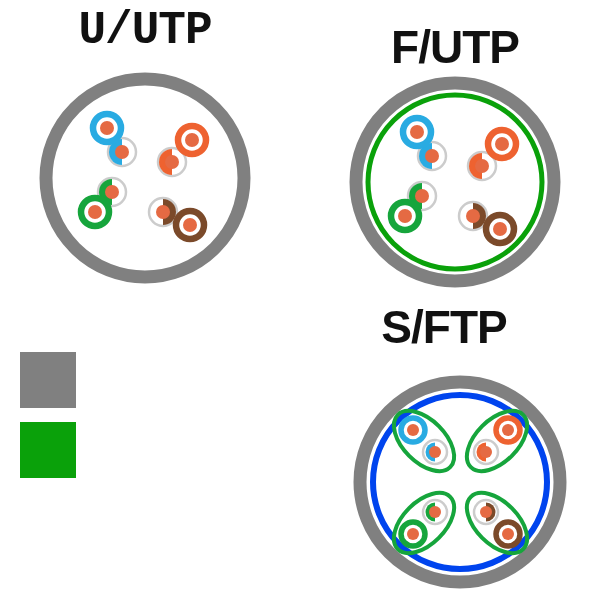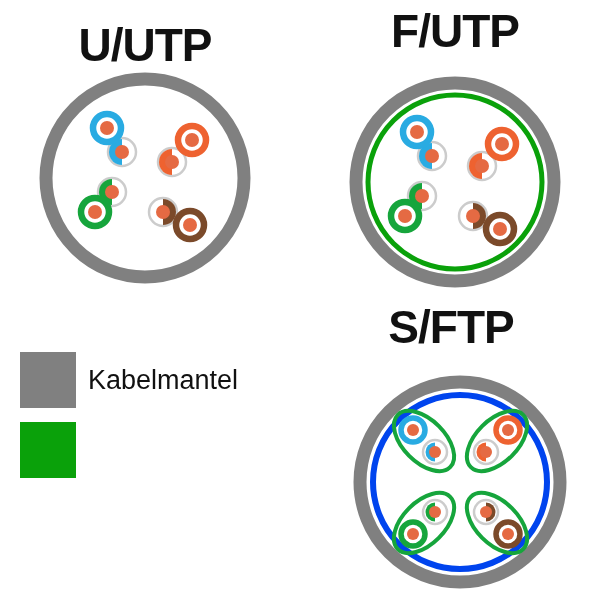--- a/index.html
+++ b/index.html
@@ -3,23 +3,23 @@
 <meta charset="utf-8">
 <style>
   html,body{margin:0;padding:0;background:#fff;}
   .stage{position:relative;width:600px;height:600px;background:#fff;overflow:hidden;
          font-family:"Liberation Sans",sans-serif;color:var(--text,#111);}
   .stage svg{position:absolute;left:0;top:0;}
 
   
   .cable-title{position:absolute;text-align:center;font-size:46px;font-weight:800;
                letter-spacing:-1px;color:#111;}
-  .title-uutp{left:0;top:18px;width:290px;}
-  .title-futp{left:310px;top:4px;width:290px;}
-  .title-sftp{left:306px;top:300px;width:290px;}
+  .title-uutp{left:0;top:5px;width:290px;font-family:Liberation Mono, monospace;}
+  .title-futp{left:310px;top:20px;width:290px;}
+  .title-sftp{left:299px;top:300px;width:290px;}
 
   
   .legend{position:absolute;left:20px;top:352px;width:280px;}
   .legend-row{display:flex;align-items:center;margin-bottom:14px;}
   .swatch{width:56px;height:56px;flex:0 0 56px;}
   .legend-label{margin-left:12px;font-size:27px;line-height:1.12;color:#111;width:205px;}
 
   
   .jacket{fill:#fff;stroke:var(--jacket);stroke-width:13;}
   .foil-g{fill:none;stroke:var(--foilGreen);stroke-width:5;}
@@ -210,20 +210,19 @@
     </g>
   </svg>
 
   <div class="cable-title title-uutp">U/UTP</div>
   <div class="cable-title title-futp">F/UTP</div>
   <div class="cable-title title-sftp">S/FTP</div>
 
   <div class="legend">
     <div class="legend-row">
       <div class="swatch" style="background-color: rgb(128, 128, 128);"></div>
-      <div class="legend-label">Kabelmantel</div>
     </div>
     <div class="legend-row">
       <div class="swatch" style="background-color: rgb(10, 161, 10);"></div>
     </div>
   </div>
 
 </div>
 
 </body></html>

